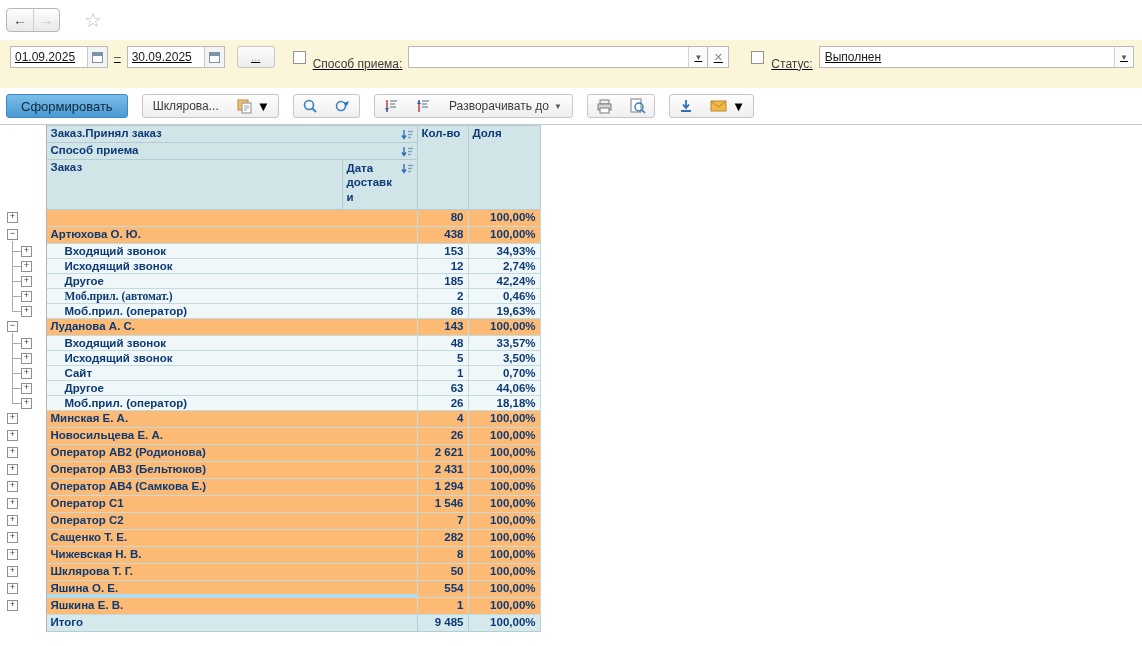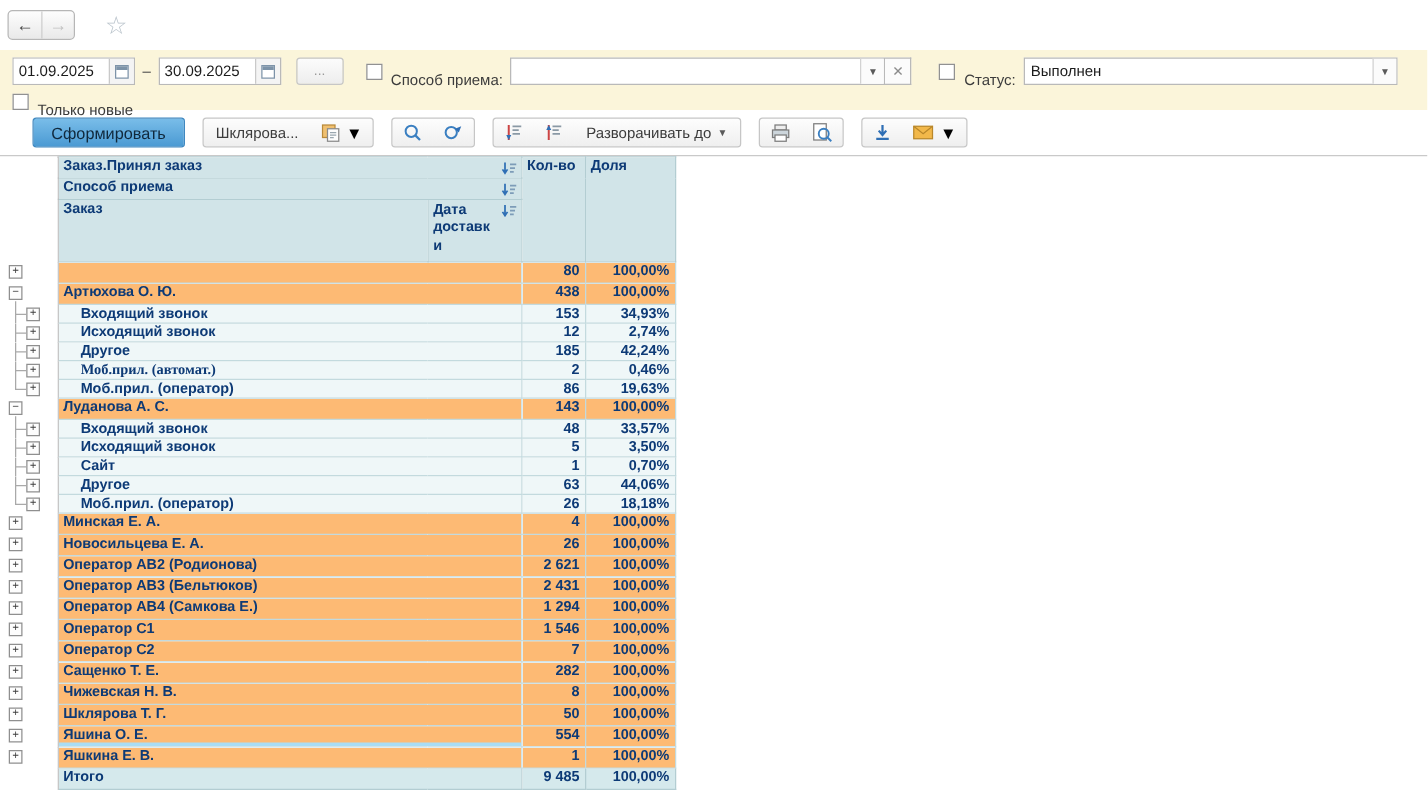--- a/index.html
+++ b/index.html
@@ -11,21 +11,21 @@
   .navgroup { display:flex; border:1px solid #b6b6b6; border-radius:4px; overflow:hidden;
     background:linear-gradient(#fdfdfd,#e9e9e9); height:24px; }
   .navbtn { width:26px; height:22px; border:none; background:transparent; font-size:14px;
     color:#4a4a4a; cursor:pointer; line-height:20px; }
   .navbtn.disabled { color:#c2c2c2; }
   .navbtn + .navbtn { border-left:1px solid #cdcdcd; }
   .star { font-size:20px; color:#b9c3cb; margin:0 12px 0 24px; cursor:pointer; }
   .title { font-size:15px; color:#1b1b1b; }
 
   
-  .filterbar { background:#fbf5da; padding:5px 24px 4px 10px; height:48px; }
+  .filterbar { background:#fbf5da; padding:5px 8px 4px 10px; height:48px;text-decoration:underline; }
   .frow { display:flex; align-items:center; }
   .frow1 { height:24px; }
   .frow2 { height:20px; margin-top:2px; }
   .datebox { display:flex; align-items:stretch; background:#fff; border:1px solid #b9b9b9;
     height:22px; }
   .dateinput { width:76px; border:none; outline:none; font-size:12px; padding:0 4px;
     color:#1b1b1b; font-family:"Liberation Sans", sans-serif; }
   .calbtn { width:20px; border:none; border-left:1px solid #c9c9c9; background:#f4f4f4;
     cursor:pointer; display:flex; align-items:center; justify-content:center; }
   .calglyph { width:11px; height:11px; border:1px solid #7d93a8; background:#fff; position:relative; }
@@ -40,21 +40,21 @@
   .combotext { flex:1; border:none; outline:none; font-size:12px; padding:0 5px; color:#1b1b1b;
     font-family:"Liberation Sans", sans-serif; background:transparent; }
   .combobtn { width:19px; border:none; border-left:1px solid #d2d2d2; background:#fbfbfb;
     color:#5a5a5a; font-size:8px; cursor:pointer; }
   .clearbtn { width:21px; height:22px; border:1px solid #b9b9b9; border-left:none; background:#fbfbfb;
     color:#8b8b8b; font-size:11px; cursor:pointer; }
   .sposob-combo { width:300px; }
   .status-combo { width:330px; }
 
   
-  .toolbar { height:36px; background:#fff; display:flex; align-items:center; padding-left:6px; gap:14px;margin-left:20px; }
+  .toolbar { height:36px; background:#fff; display:flex; align-items:center; padding-left:6px; gap:14px; }
   .btn-primary { height:24px; padding:0 14px; background:linear-gradient(#79bde9,#4b9ad3);
     border:1px solid #3f88c0; border-radius:3px; color:#10283c; font-size:13px; cursor:pointer;
     font-family:"Liberation Sans", sans-serif; }
   .btngroup { display:flex; align-items:stretch; border:1px solid #c6c6c6; border-radius:3px;
     background:linear-gradient(#fdfdfd,#efefef); height:24px; overflow:hidden; }
   .btngroup > * + * { border-left:1px solid #d5d5d5; }
   .gbtn { border:none; background:transparent; font-size:12px; color:#3c3c3c; padding:0 10px;
     cursor:pointer; display:flex; align-items:center; gap:5px; font-family:"Liberation Sans", sans-serif; }
   .gbtn .caret { font-size:8px; color:#5a5a5a; }
   .iconbtn { border:none; background:transparent; padding:0 8px; cursor:pointer;
@@ -129,24 +129,20 @@
       <input class="combotext" value="" style="">
       <button class="combobtn">▼</button>
     </div>
     <button class="clearbtn">✕</button>
     <span class="cb" style="margin-left:22px"></span>
     <span class="flabel">Статус:</span>
     <div class="combo status-combo" style="flex:1">
       <input class="combotext" value="Выполнен" style="">
       <button class="combobtn">▼</button>
     </div>
-  </div>
-  <div class="frow frow2">
-    <span class="cb"></span>
-    <span class="flabel">Только новые</span>
   </div>
 </div>
 
 <div class="toolbar">
   <button class="btn-primary">Сформировать</button>
 
   <div class="btngroup">
     <button class="gbtn">Шклярова...</button>
     <button class="iconbtn">
       <svg width="16" height="15">

